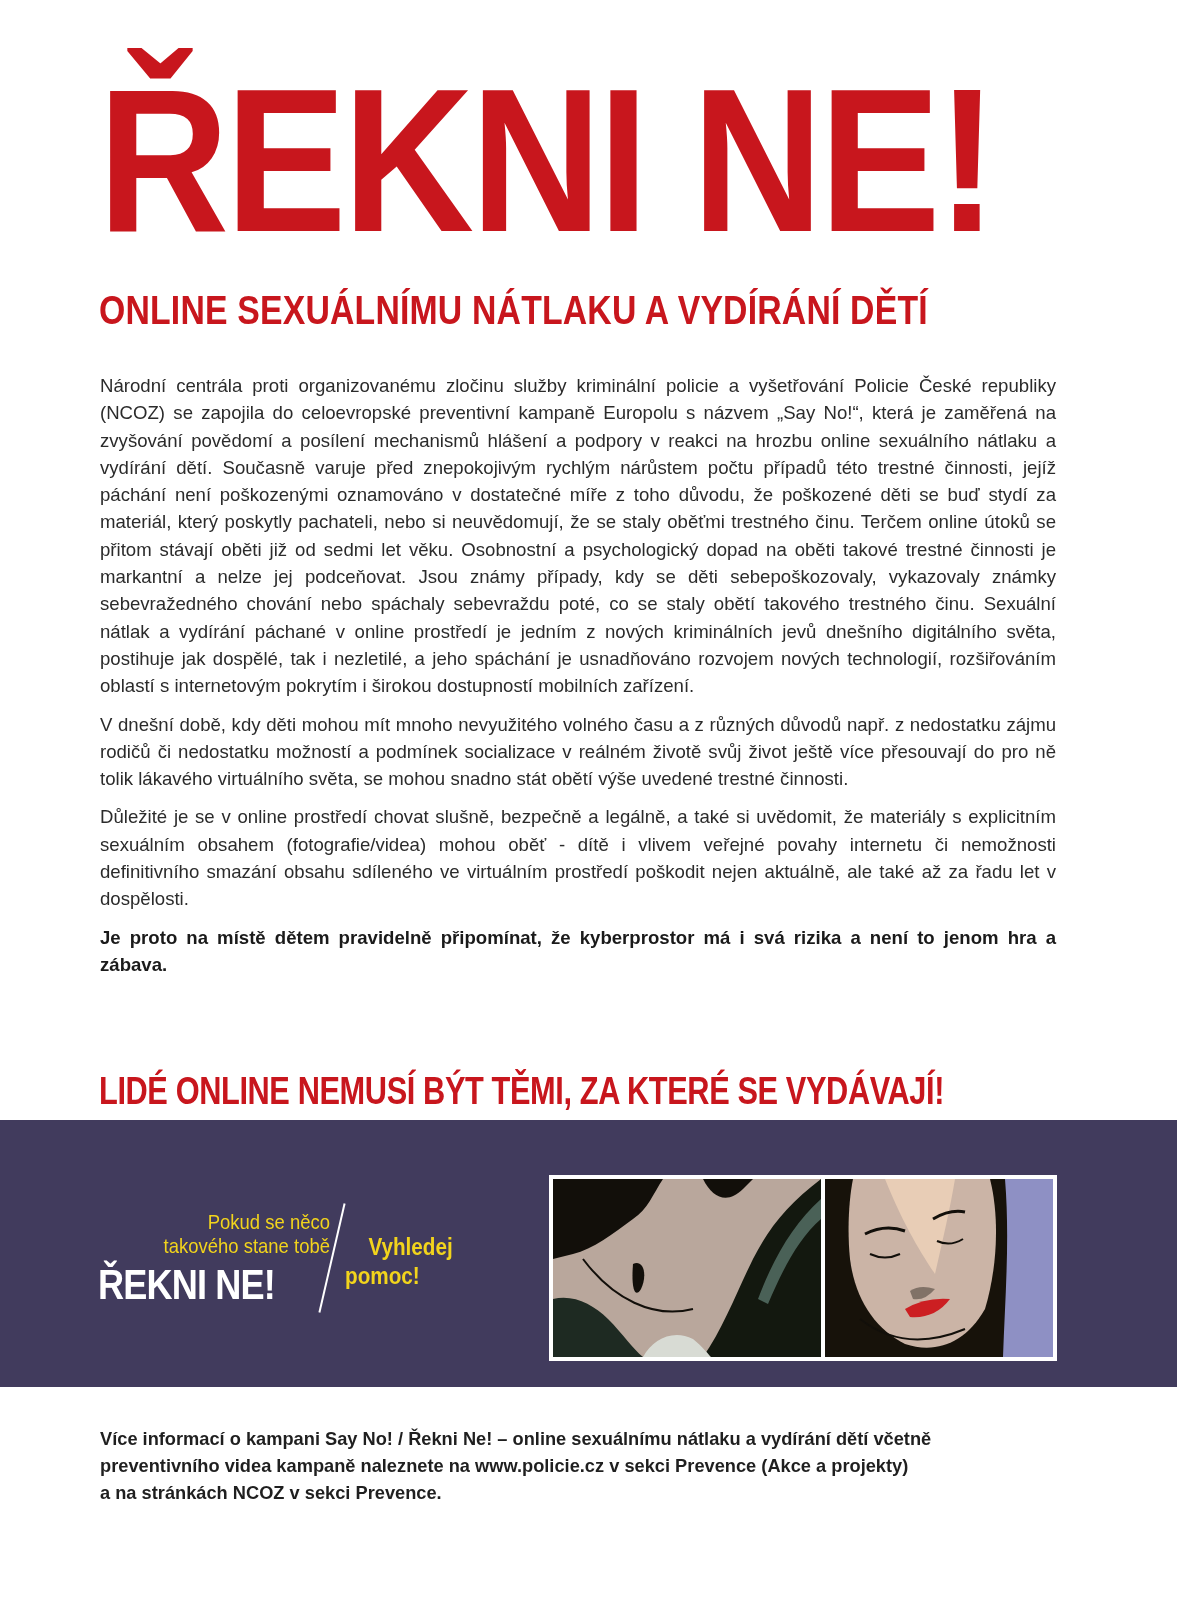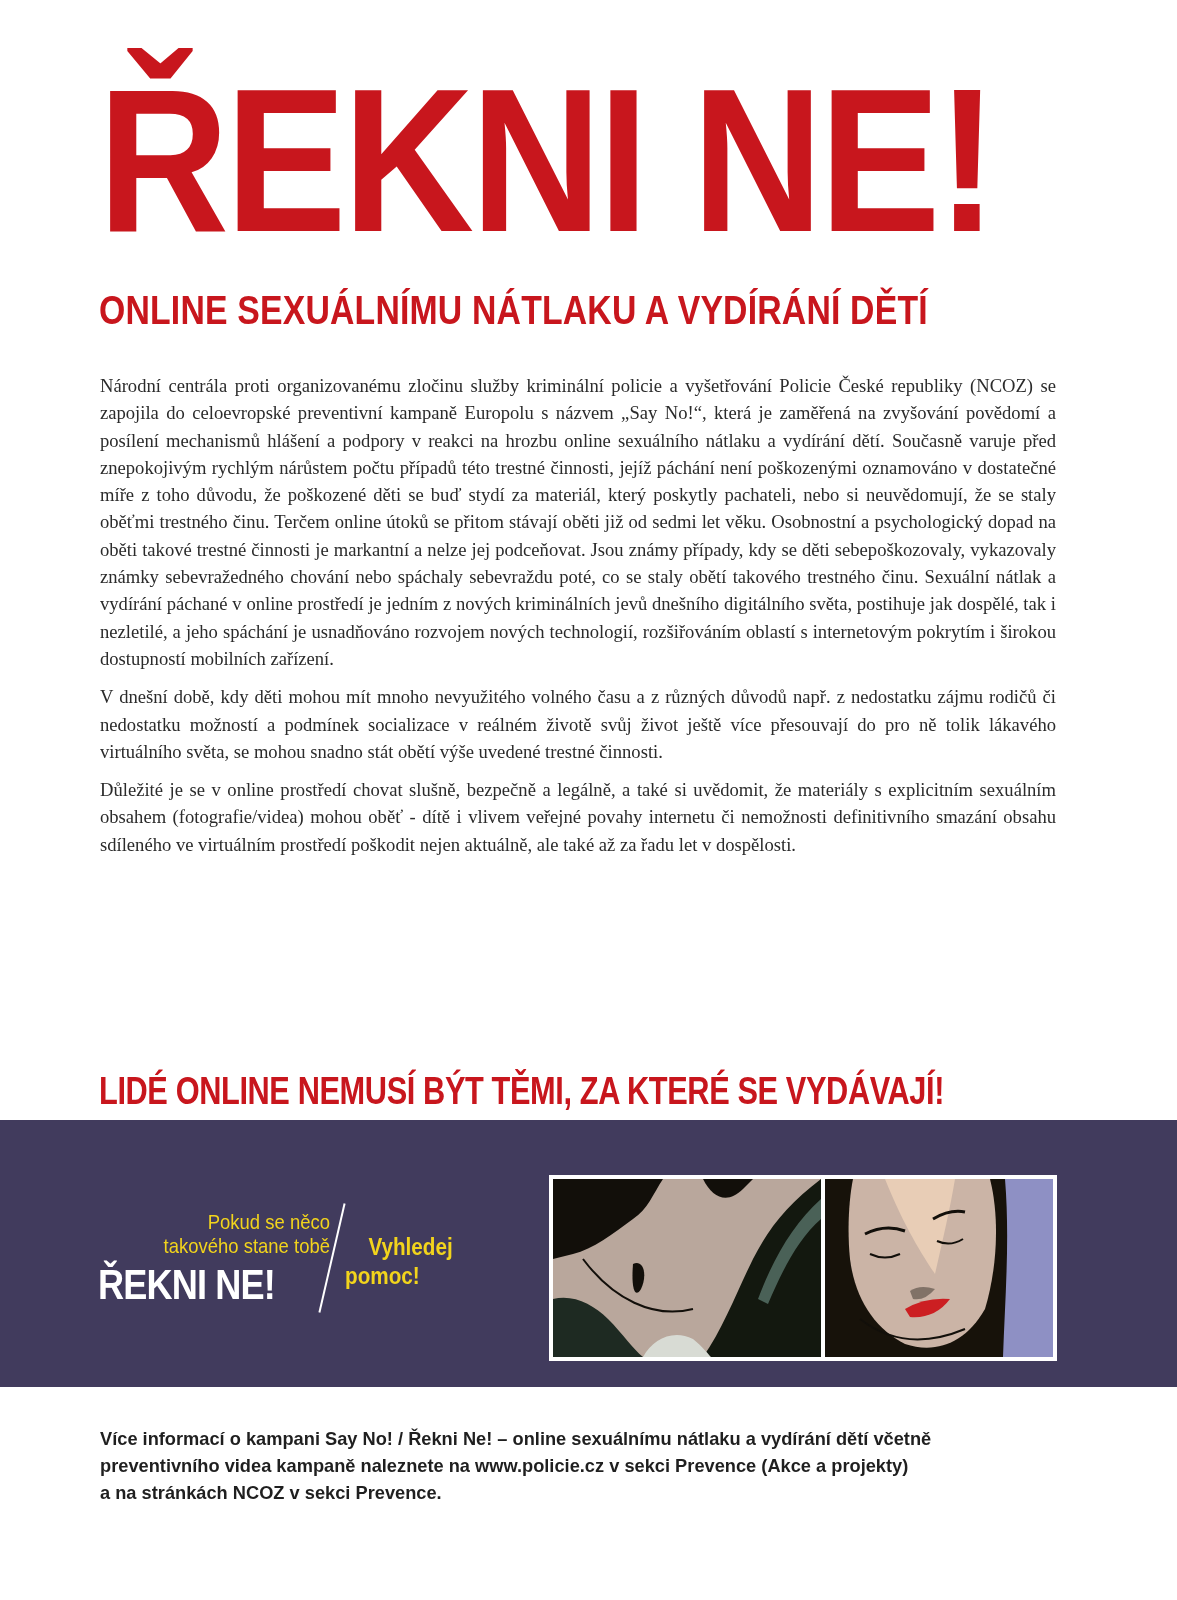--- a/index.html
+++ b/index.html
@@ -16,21 +16,21 @@
   .subtitle {
     position: absolute; left: 99px; top: 288px;
     font-weight: 700; font-size: 40px; color: #c8161d; white-space: nowrap;
     transform: scaleX(0.845); transform-origin: left top; letter-spacing: 0.2px;
   }
   .body-text {
     position: absolute; left: 100px; width: 956px; top: 372px;
     font-family: "Liberation Sans", sans-serif; font-size: 18.6px; line-height: 27.3px;
     color: #2b2b2b; text-align: justify; hyphens: manual;
   }
-  .body-text p { margin-bottom: 11px; font-family: Liberation Serif, serif; }
+  .body-text p { margin-bottom: 11px; }
   .body-text p.bold { font-weight: 700; color: #1a1a1a; }
 
   .slogan {
     position: absolute; left: 99px; top: 1070px;
     font-weight: 700; font-size: 38px; color: #c8161d; white-space: nowrap;
     transform: scaleX(0.81); transform-origin: left top; letter-spacing: -0.5px;
   }
 
   .band {
     position: absolute; left: 0; top: 1120px; width: 1177px; height: 267px;
@@ -77,20 +77,21 @@
 </head>
 <body>
 
 <h1 class="main-title">ŘEKNI NE!</h1>
 <h2 class="subtitle">ONLINE SEXUÁLNÍMU NÁTLAKU A VYDÍRÁNÍ DĚTÍ</h2>
 
 <div class="body-text">
   <p>Národní centrála proti organizovanému zločinu služby kriminální policie a vyšetřování Policie České republiky (NCOZ) se zapojila do celoevropské preventivní kampaně Europolu s názvem „Say No!“, která je zaměřená na zvyšování povědomí a posílení mechanismů hlášení a podpory v reakci na hrozbu online sexuálního nátlaku a vydírání dětí. Současně varuje před znepokojivým rychlým nárůstem počtu případů této trestné činnosti, jejíž páchání není poškozenými oznamováno v dostatečné míře z toho důvodu, že poškozené děti se buď stydí za materiál, který poskytly pachateli, nebo si neuvědomují, že se staly oběťmi trestného činu. Terčem online útoků se přitom stávají oběti již od sedmi let věku. Osobnostní a psychologický dopad na oběti takové trestné činnosti je markantní a nelze jej podceňovat. Jsou známy případy, kdy se děti sebepoškozovaly, vykazovaly známky sebevražedného chování nebo spáchaly sebevraždu poté, co se staly obětí takového trestného činu. Sexuální nátlak a vydírání páchané v online prostředí je jedním z nových kriminálních jevů dnešního digitálního světa, postihuje jak dospělé, tak i nezletilé, a jeho spáchání je usnadňováno rozvojem nových technologií, rozšiřováním oblastí s internetovým pokrytím i širokou dostupností mobilních zařízení.</p>
   <p>V dnešní době, kdy děti mohou mít mnoho nevyužitého volného času a z různých důvodů např. z nedostatku zájmu rodičů či nedostatku možností a podmínek socializace v reálném životě svůj život ještě více přesouvají do pro ně tolik lákavého virtuálního světa, se mohou snadno stát obětí výše uvedené trestné činnosti.</p>
   <p>Důležité je se v online prostředí chovat slušně, bezpečně a legálně, a také si uvědomit, že materiály s explicitním sexuálním obsahem (fotografie/videa) mohou oběť - dítě i vlivem veřejné povahy internetu či nemožnosti definitivního smazání obsahu sdíleného ve virtuálním prostředí poškodit nejen aktuálně, ale také až za řadu let v dospělosti.</p>
+  <p class="bold">Je proto na místě dětem pravidelně připomínat, že kyberprostor má i svá rizika a není to jenom hra a zábava.</p>
 </div>
 
 <div class="slogan">LIDÉ ONLINE NEMUSÍ BÝT TĚMI, ZA KTERÉ SE VYDÁVAJÍ!</div>
 
 <div class="band"></div>
 
 <div class="band-line1">
   <span style="display:block">Pokud se něco</span>
   <span style="display:block">takového stane tobě</span>
 </div>

